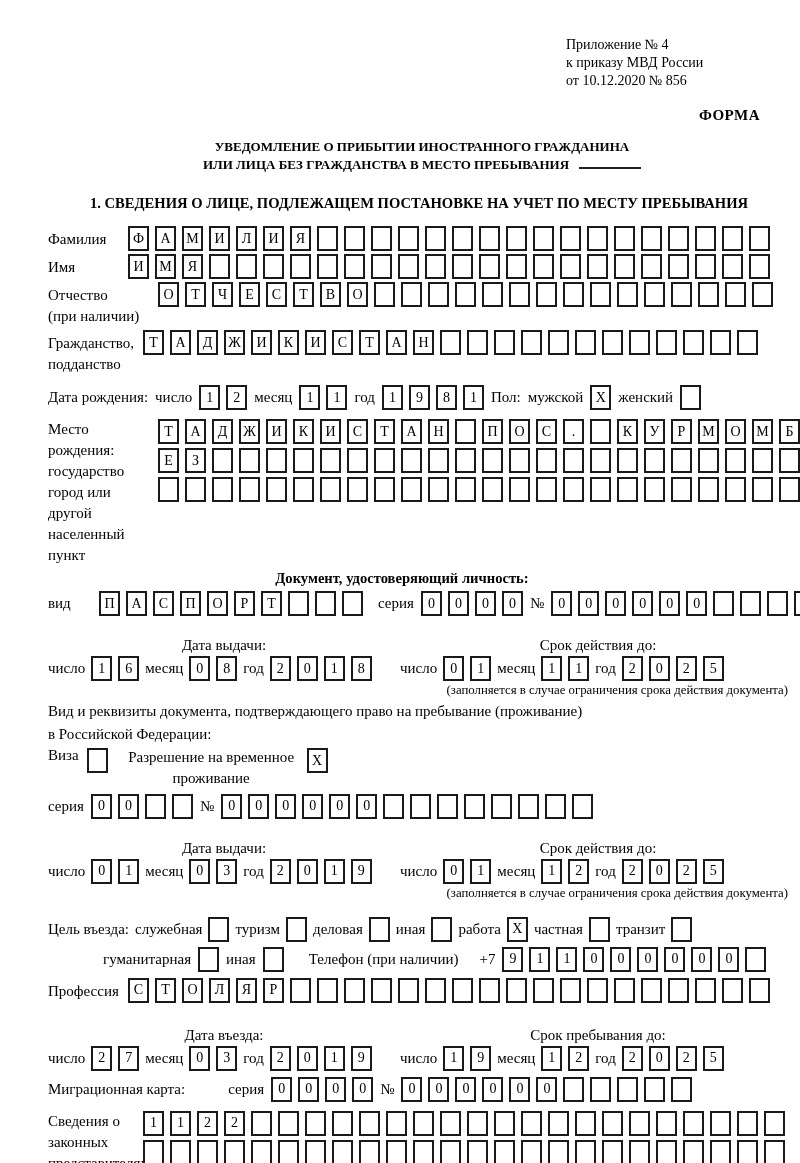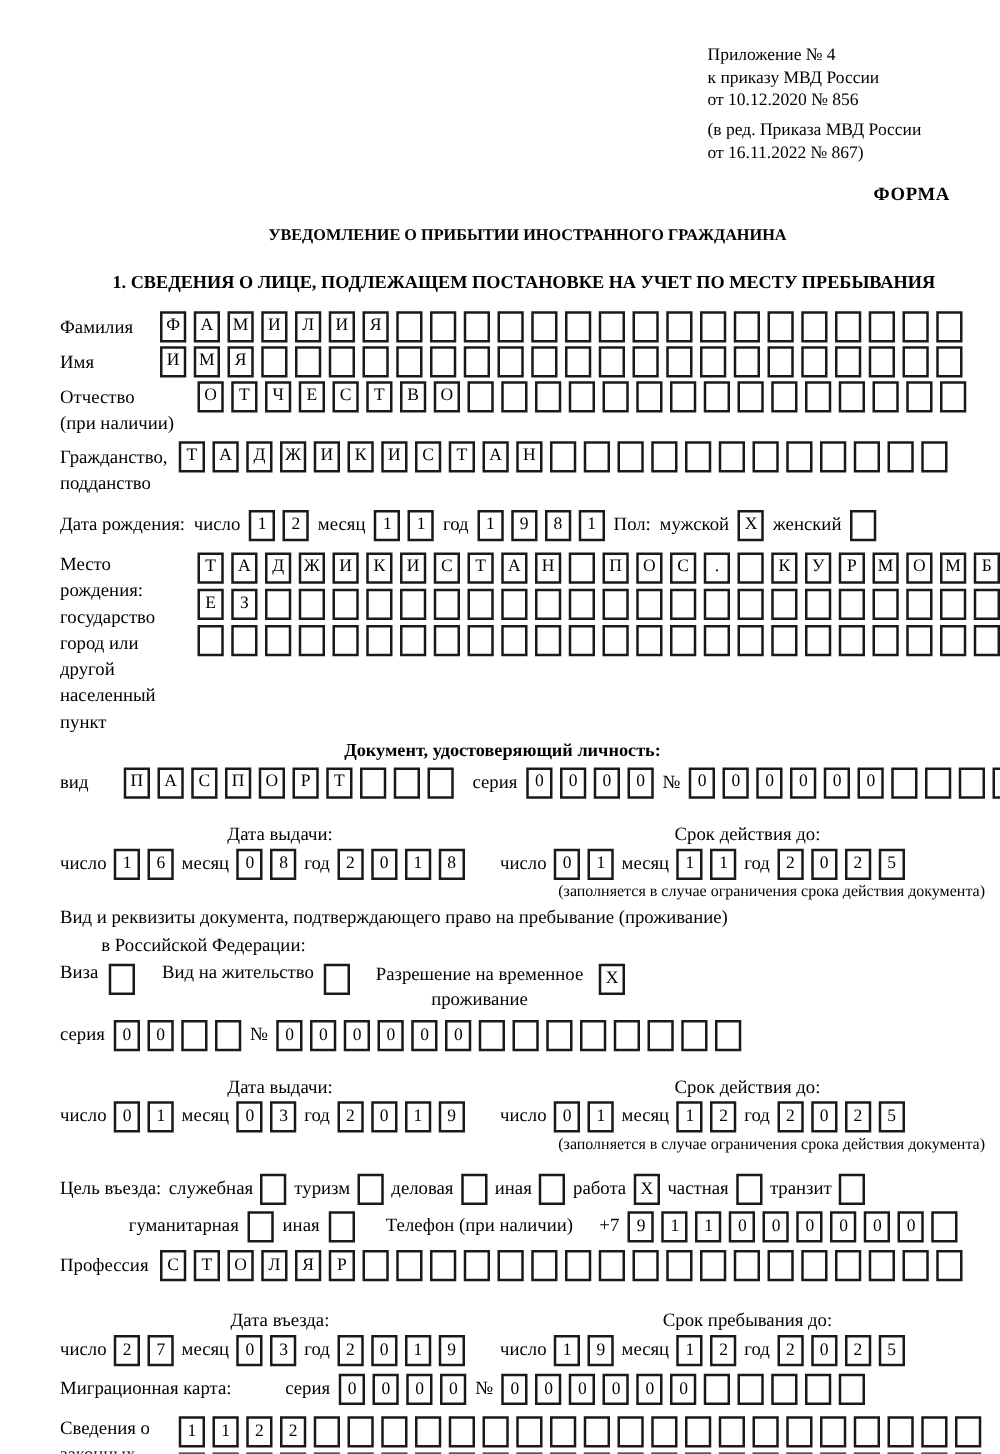--- a/index.html
+++ b/index.html
@@ -44,30 +44,29 @@
   .purpose-row{gap:6px;}
   .indent55{margin-left:55px;}
 </style>
 </head>
 <body>
 
 <div class="appendix">
   <div>Приложение № 4</div>
   <div>к приказу МВД России</div>
   <div>от 10.12.2020 № 856</div>
-  <div class="amend">
-    <div>(в ред. Приказа МВД России</div>
-    <div>от 16.11.2022 № 867)</div>
-  </div>
 </div>
 
 <div class="forma">ФОРМА</div>
 
 <div class="title">
   <div>УВЕДОМЛЕНИЕ О ПРИБЫТИИ ИНОСТРАННОГО ГРАЖДАНИНА</div>
+  <div>
+    <span>ИЛИ ЛИЦА БЕЗ ГРАЖДАНСТВА В МЕСТО ПРЕБЫВАНИЯ</span><span class="blank-line"></span>
+  </div>
 </div>
 
 <div class="sect">1. СВЕДЕНИЯ О ЛИЦЕ, ПОДЛЕЖАЩЕМ ПОСТАНОВКЕ НА УЧЕТ ПО МЕСТУ ПРЕБЫВАНИЯ</div>
 
 <div class="frow">
   <div class="flabel w80">Фамилия</div>
   <div class="boxes">
       <span class="cell">Ф</span>
       <span class="cell">А</span>
       <span class="cell">М</span>
@@ -386,31 +385,25 @@
         <span class="cell">2</span>
         <span class="cell">0</span>
         <span class="cell">2</span>
         <span class="cell">5</span>
       </span>
   </div>
 </div>
 <div class="note">(заполняется в случае ограничения срока действия документа)</div>
 
 <div style="margin-top:4px;">Вид и реквизиты документа, подтверждающего право на пребывание (проживание)</div>
-<div style="margin-top:6px;margin-left:33px;">в Российской Федерации:</div>
+<div style="margin-top:6px;">в Российской Федерации:</div>
 
 <div class="optrow">
   <div class="opt">
     <span>Виза</span>
-    <span class="boxes">
-        <span class="cell"></span>
-      </span>
-  </div>
-  <div class="opt" style="margin-left:12px;">
-    <span>Вид на жительство</span>
     <span class="boxes">
         <span class="cell"></span>
       </span>
   </div>
   <div class="opt" style="margin-left:6px;">
     <span class="optwide">Разрешение на временное проживание</span>
     <span class="boxes">
         <span class="cell">X</span>
       </span>
   </div>

